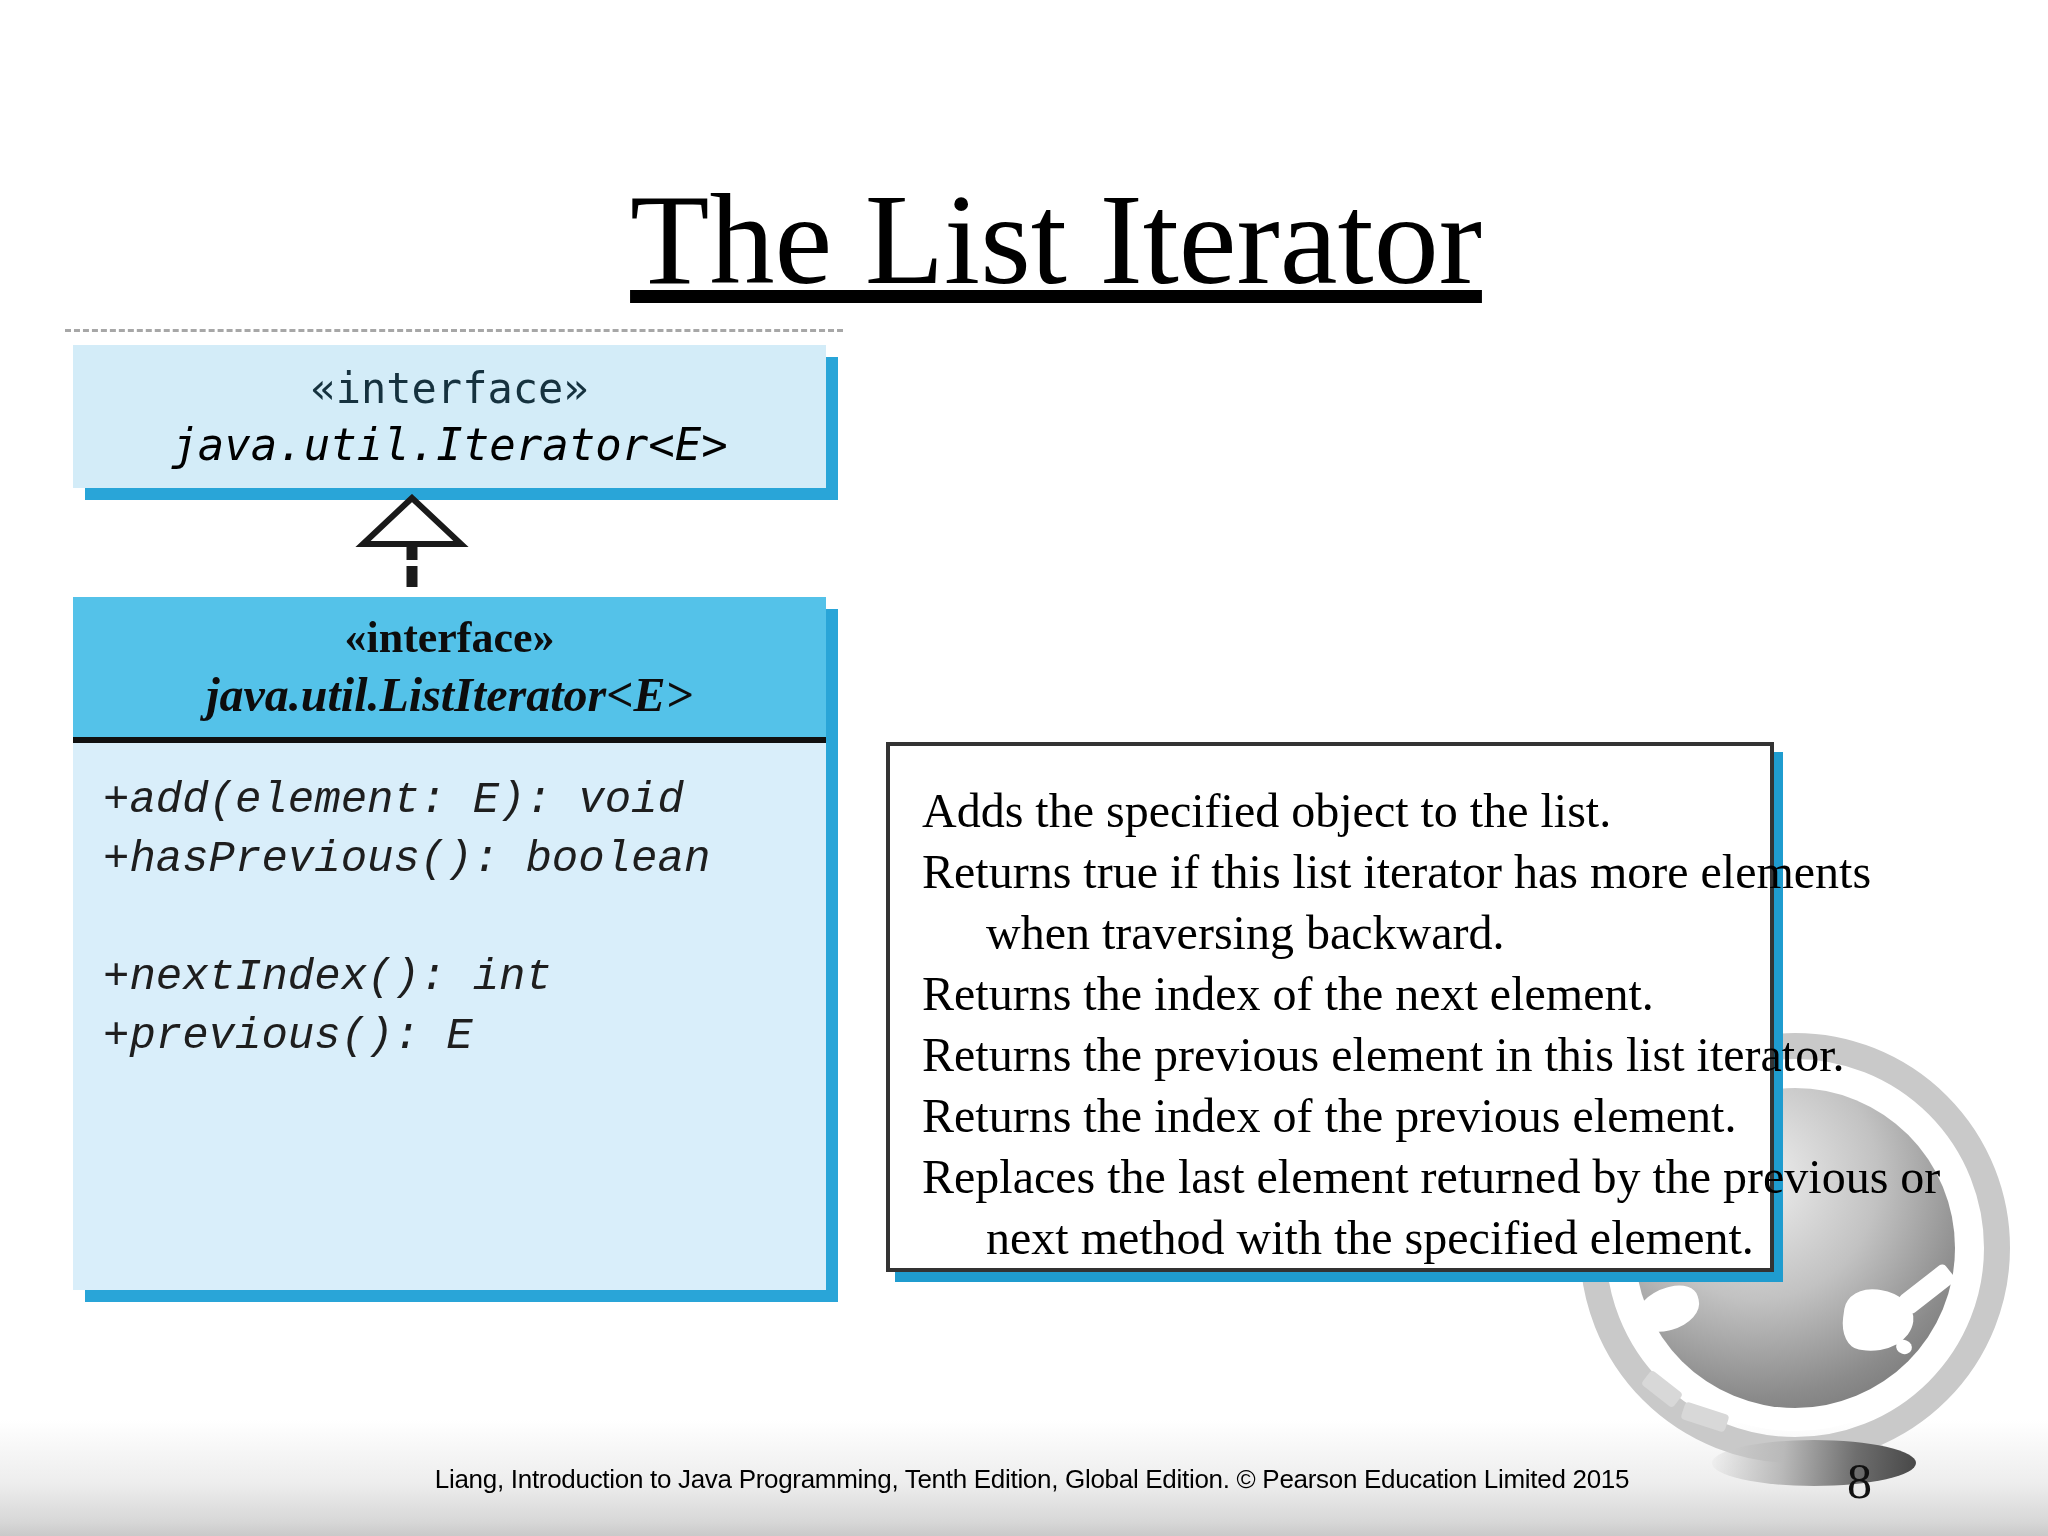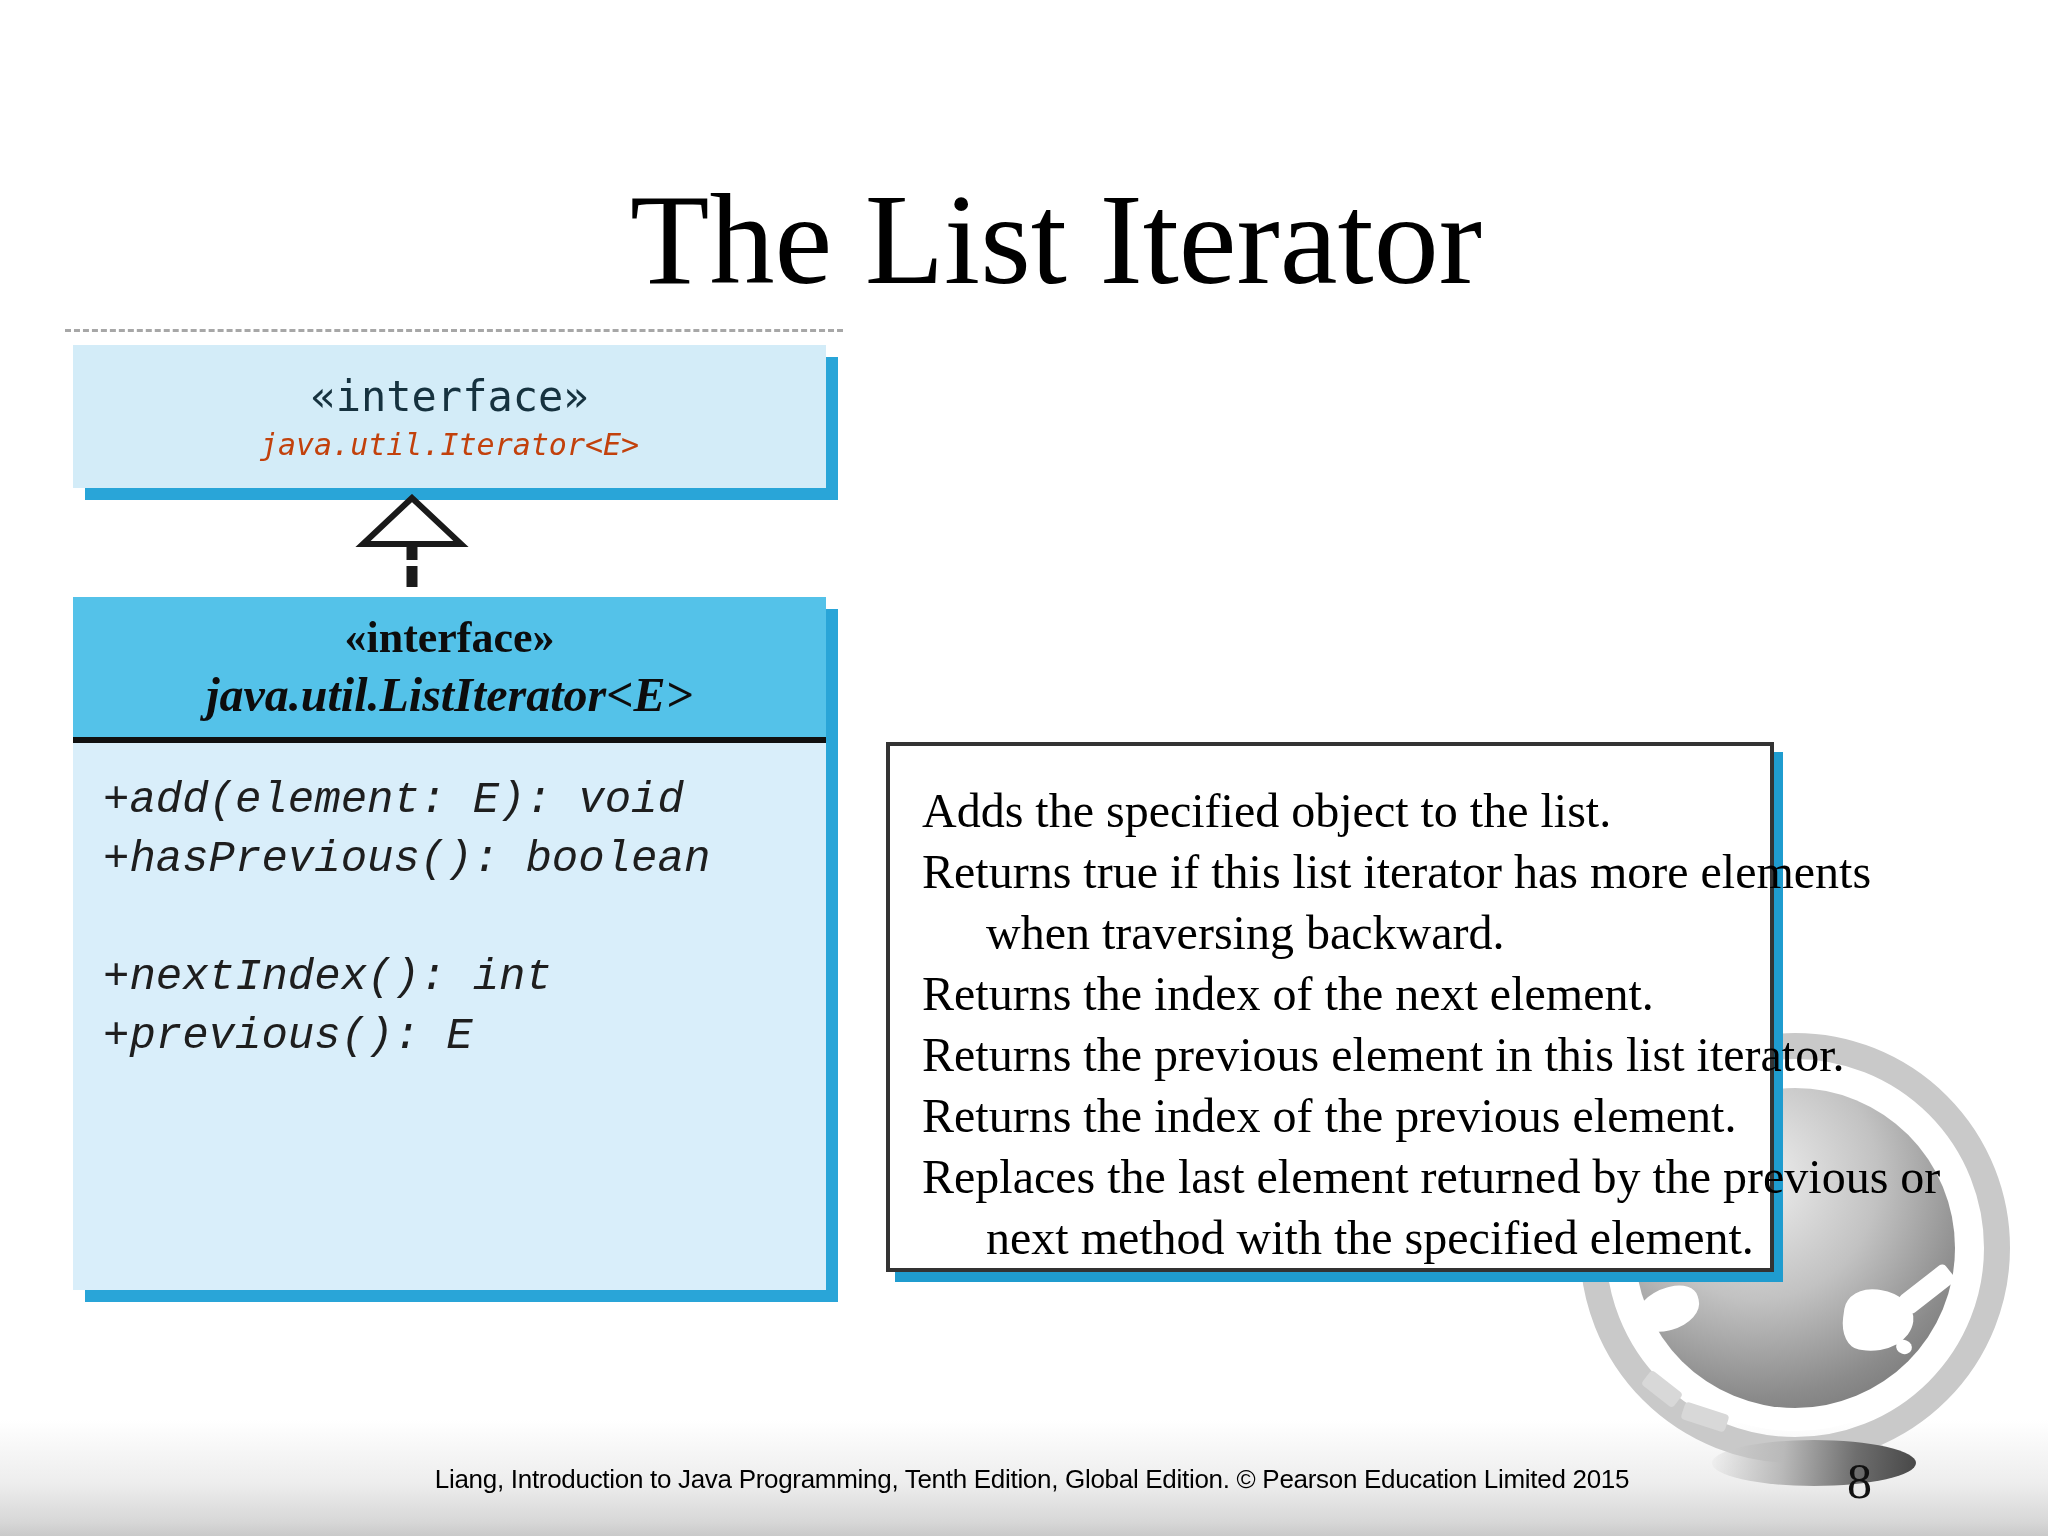--- a/index.html
+++ b/index.html
@@ -3,31 +3,31 @@
 <meta charset="utf-8">
 <style>
   html,body{margin:0;padding:0;background:#ffffff;}
   body{width:2048px;height:1536px;overflow:hidden;position:relative;
        font-family:"Liberation Serif",serif;}
   .slide{position:absolute;left:0;top:0;width:2048px;height:1536px;background:#ffffff;overflow:hidden;}
 
   
   .title{position:absolute;left:0;top:84px;width:2048px;padding-left:64px;box-sizing:border-box;
          text-align:center;font-family:"Liberation Serif",serif;font-size:130px;line-height:1.05;
-         color:#000;font-weight:400;}
+         color:#000;font-weight:400;text-decoration:underline;}
 
   
   .guide-line{position:absolute;left:65px;top:329px;width:778px;border-top:3px dashed #8a8a8a;opacity:.75;}
 
   
   .box1{position:absolute;left:73px;top:345px;width:753px;height:143px;background:#d3ecf8;
         box-shadow:12px 12px 0 #29a5d8;display:flex;flex-direction:column;align-items:center;
         justify-content:center;gap:6px;}
   .box1 .stereo{font-family:"DejaVu Sans Mono",monospace;font-size:42px;color:#16323f;}
-  .box1 .iname{font-family:"DejaVu Sans Mono",monospace;font-style:italic;font-size:30px;color:#c2410c;}
+  .box1 .iname{font-family:"DejaVu Sans Mono",monospace;font-style:italic;font-size:44px;color:#000000;}
 
   .arrow-svg{position:absolute;left:355px;top:494px;}
 
   .box2{position:absolute;left:73px;top:597px;width:753px;height:693px;background:#d9eefa;
         box-shadow:12px 12px 0 #29a5d8;z-index:3;}
   .box2-header{height:140px;background:#54c2e9;border-bottom:6px solid #101010;
         display:flex;flex-direction:column;align-items:center;justify-content:center;gap:4px;}
   .box2-header .stereo{font-family:"Liberation Serif",serif;font-weight:700;font-size:44px;color:#0d0d0d;}
   .box2-header .iname{font-family:"Liberation Serif",serif;font-weight:700;font-style:italic;font-size:48px;color:#0d0d0d;}
   .box2-body{padding:28px 0 0 30px;}

